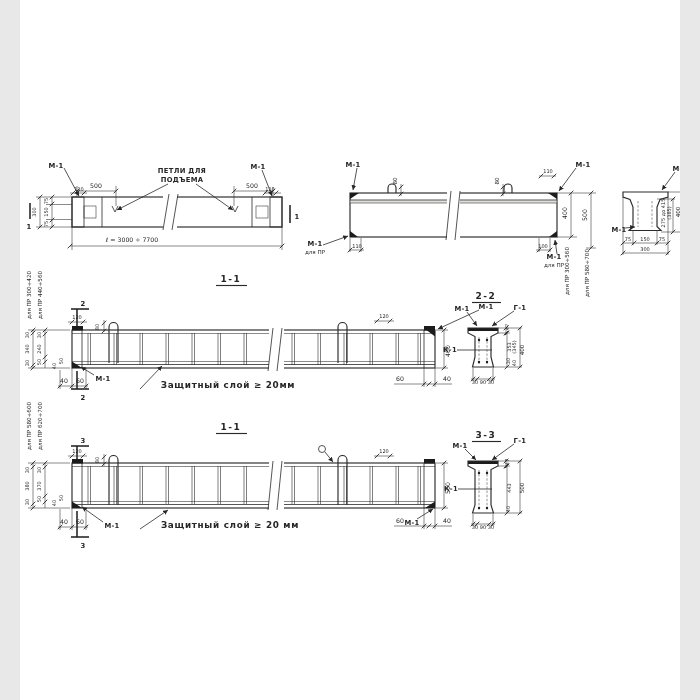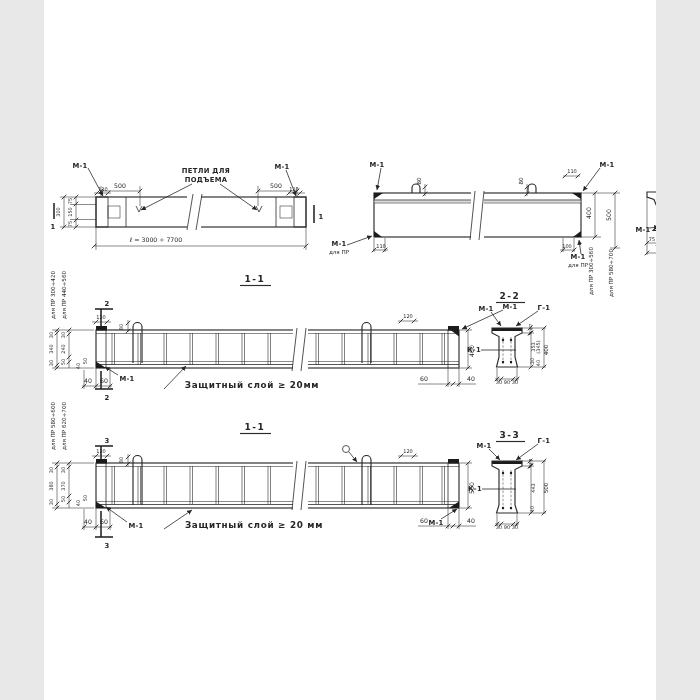--- a/index.html
+++ b/index.html
@@ -1,16 +1,16 @@
 <!DOCTYPE html>
 <html><head>
 <meta charset="utf-8">
 <style>
   html,body{margin:0;padding:0;background:#e8e8e8;}
-  #canvas{width:612px;height:700px;background:#ffffff;position:relative;margin:0 auto;overflow:hidden;}
+  #canvas{width:660px;height:700px;background:#ffffff;position:relative;margin:0 auto;overflow:hidden;}
   svg text{fill:#262626;font-family:"DejaVu Sans",sans-serif;text-anchor:middle;}
   .t9{font-size:9px;font-weight:bold;letter-spacing:1.5px;}
   .mk{font-size:6.8px;font-weight:bold;letter-spacing:.3px;}
   .d6{font-size:6.2px;}
   .d55{font-size:5.6px;}
   .d5{font-size:5px;}
   .note{font-size:8.8px;font-weight:bold;letter-spacing:.7px;}
   .o{stroke:#2a2a2a;fill:none;stroke-width:1.15px;}
   .m{stroke:#2a2a2a;fill:none;stroke-width:.8px;}
   .f{stroke:#2a2a2a;fill:none;stroke-width:.55px;}

